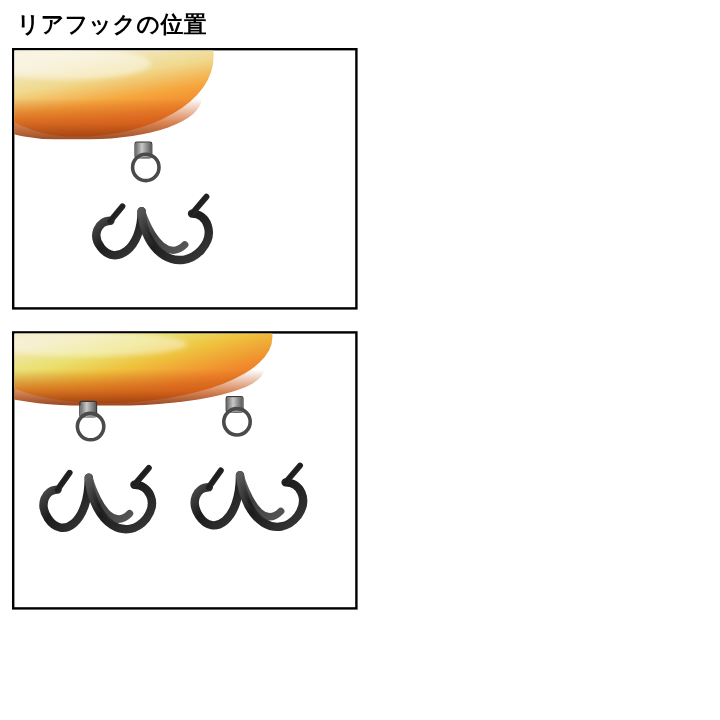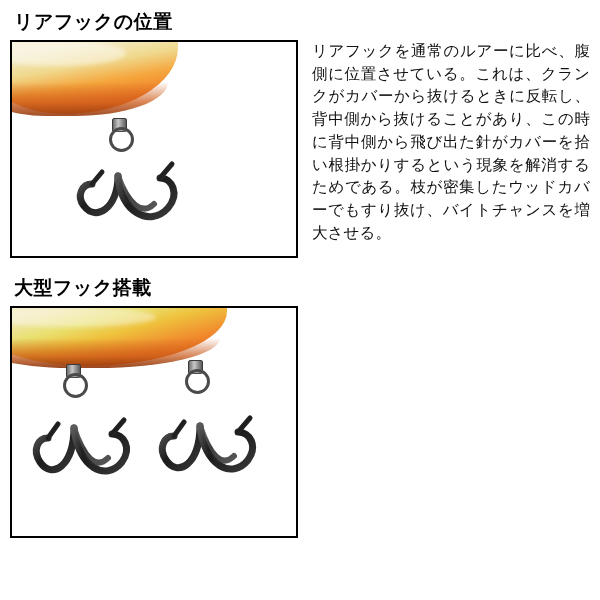--- a/index.html
+++ b/index.html
@@ -191,28 +191,24 @@
             <path d="M24 42 L34 30" stroke="url(#hg1)" stroke-width="5" fill="none" stroke-linecap="round"></path>
 
             <path d="M50 34 C52 70, 82 86, 100 66 C112 52, 104 36, 92 36" stroke="url(#hg1)" stroke-width="7" fill="none" stroke-linecap="round"></path>
             <path d="M92 36 L104 22" stroke="url(#hg1)" stroke-width="5" fill="none" stroke-linecap="round"></path>
 
             <path d="M50 34 C60 62, 74 74, 86 62" stroke="url(#hg1)" stroke-width="6" fill="none" stroke-linecap="round" opacity="0.85"></path>
           </svg>
         </div>
       </div>
 
-      <div class="text-col">
-        <p class="body-text">リアフックを通常のルアーに比べ、腹側に位置させている。これは、クランクがカバーから抜けるときに反転し、背中側から抜けることがあり、この時に背中側から飛び出た針がカバーを拾い根掛かりするという現象を解消するためである。枝が密集したウッドカバーでもすり抜け、バイトチャンスを増大させる。</p>
-      </div>
     </div>
   </div>
 
   <div class="section sec2">
-    <div class="section-title">大型フック搭載</div>
     <div class="section-body">
 
       <div class="figure fig-2">
         <div class="lure-bot">
           <div class="body"></div>
           <div class="body-shade"></div>
           <div class="hilite2"></div>
         </div>
 
         <div class="hanger" style="left:48px; top:56px;">

